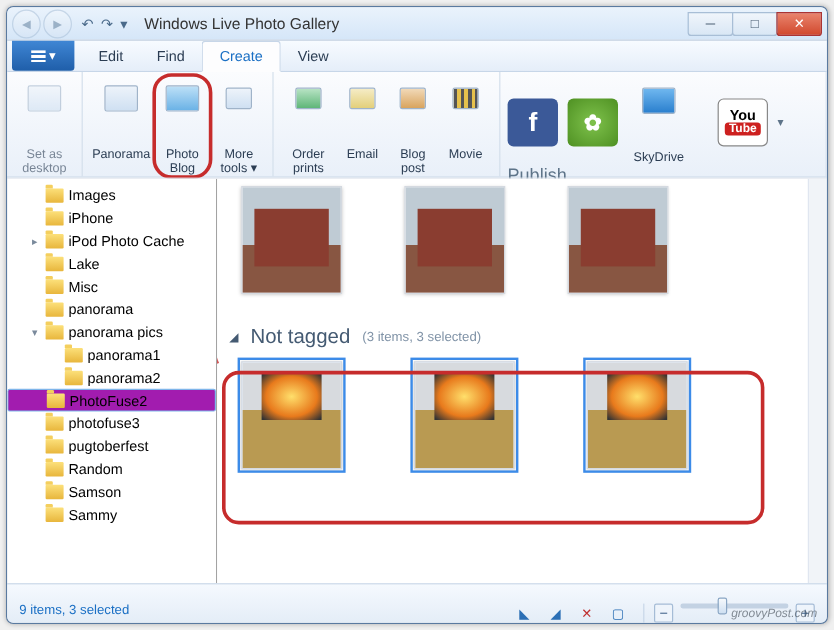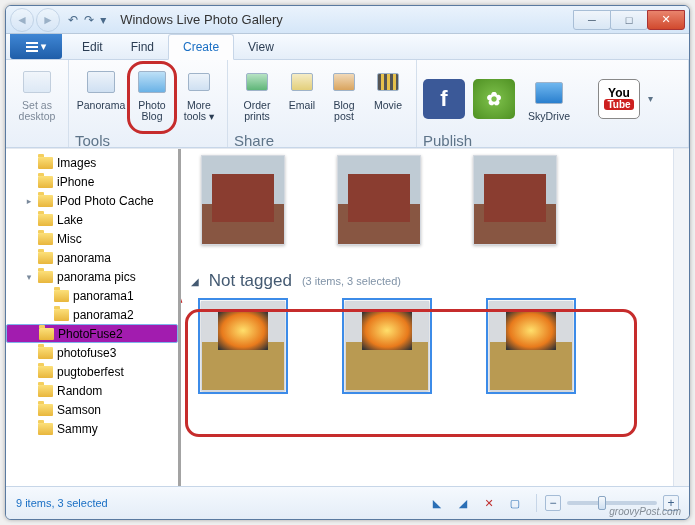--- a/index.html
+++ b/index.html
@@ -20,35 +20,35 @@
   .menubar { height: 26px; background: linear-gradient(#f7fbff,#e5eef9); display:flex; align-items:stretch; border-bottom:1px solid #c7d6e8; }
   .filebtn { width:52px; background: linear-gradient(#3f86d4,#1f5ea9); display:flex;align-items:center;justify-content:center;color:#fff;font-size:11px;border-radius:0 0 3px 3px;margin:0 6px 0 4px;cursor:pointer; }
   .filebtn .bars { width:12px;height:10px;background:repeating-linear-gradient(#fff,#fff 2px,transparent 2px,transparent 4px); margin-right:3px;}
   .tab { padding: 0 14px; display:flex; align-items:center; font-size:12px; color:#2b3d53; cursor:pointer; }
   .tab.active { background:#fdfdfe; border:1px solid #c7d6e8; border-bottom:1px solid #fdfdfe; margin-bottom:-1px; border-radius:3px 3px 0 0; color:#1a6fc4; }
 
   .ribbon { height: 88px; background: linear-gradient(#fbfcfe,#e9f0f9); border-bottom:1px solid #c7d6e8; display:flex; }
   .group { border-right:1px solid #d4dfec; padding:3px 6px 0 6px; display:flex; flex-direction:column; }
   .group-body { flex:1; display:flex; gap:2px; }
   .group-label { height:15px; font-size:15px; color:#5e7489; }
-  .rbtn { width:52px; display:flex; flex-direction:column; align-items:center; justify-content:flex-start; padding:2px 2px 0 2px; border:1px solid transparent; border-radius:3px; cursor:pointer; }
+  .rbtn { width:52px; display:flex; flex-direction:column; align-items:center; justify-content:flex-start; padding:2px 2px 0 2px; border:1px solid transparent; border-radius:3px; cursor:pointer;gap:24px; }
   .rbtn .ico { width:32px;height:32px; display:flex;align-items:center;justify-content:center; }
   .rbtn .lbl { font-size:10.5px; color:#2b3d53; line-height:11px; text-align:center; margin-top:2px; }
   .gico { width:28px;height:22px;border:1px solid #9fb3c9;background:linear-gradient(#edf3fa,#cfe0f2);border-radius:2px;position:relative; }
   .gico.small{width:22px;height:18px;}
   .rbtn.highlight{ outline:3px solid #c62c2c; outline-offset:-1px; border-radius:14px; }
   .social { width:42px;height:40px;border-radius:5px;display:flex;align-items:center;justify-content:center;font-weight:bold;font-size:22px;cursor:pointer;}
   .fb{background:#3b5998;color:#fff;}
   .msn{background:radial-gradient(#7fc24c,#4e9022);color:#fff;font-size:18px;}
   .sky .gico{background:linear-gradient(#6fb7ef,#2a7fce);}
   .yt{background:#fff;border:1px solid #888;color:#000;font-size:12px;flex-direction:column;line-height:11px;margin-left:15px;}
   .yt .tube{background:#cd201f;color:#fff;padding:0 3px;border-radius:3px;font-size:10px;}
 
   .content { flex:1; display:flex; overflow:hidden; border-top:1px solid #e4e9f0; }
-  .tree { width:175px; background:#fff; overflow-y:auto; overflow-x:hidden; font-size:12px; padding:4px 0; border-right:3px solid #a3a3a3;}
+  .tree { width:175px; background:#fff; overflow-y:auto; overflow-x:hidden; font-size:12px; padding:4px 0; border-right:1px solid #a3a3a3;}
   .node { display:flex; align-items:center; height:19px; padding-left:6px; cursor:pointer; white-space:nowrap; }
   .node.sel{ background:#a21caf; border:1px solid #7fb5ea; border-radius:2px; }
   .exp { width:10px; font-size:9px; color:#7a8a9c; text-align:center; }
   .folder { width:15px;height:12px;background:linear-gradient(#fce07a,#e8b63c);border-radius:1px;margin:0 4px;position:relative; }
   .folder:before{content:"";position:absolute;top:-3px;left:0;width:6px;height:3px;background:#f4cf5e;border-radius:1px 1px 0 0;}
   .ind1{padding-left:18px;} .ind2{padding-left:34px;}
 
   .gallery { flex:1; background:#fff; overflow:auto; padding:6px 8px 8px 8px; position:relative;}
   .row { display:flex; gap:52px; margin-bottom:26px; margin-left:12px;}
   .thumb { width:84px;height:90px;border:1px solid #d4d9e0;background:#f0f2f5;box-shadow:0 1px 3px rgba(0,0,0,.25);display:flex;align-items:center;justify-content:center;overflow:hidden;}
@@ -56,21 +56,21 @@
   .ph-building:after{content:"";position:absolute;left:12%;top:20%;width:76%;height:55%;background:#8a3d30;}
   .groupheader{font-size:17px;color:#445a72;margin:6px 0 10px 2px;display:flex;align-items:center;gap:10px;}
   .groupheader .arrow{font-size:10px;color:#445a72;}
   .groupheader .meta{font-size:11px;color:#8093a7;}
   .thumb.sel{outline:2px solid #3c8be8;outline-offset:1px;background:#e9f2fd;}
   .ph-fire{width:100%;height:100%;background:linear-gradient(#d7dade 45%,#b99a52 45%);position:relative;}
   .ph-fire:after{content:"";position:absolute;left:20%;top:10%;width:60%;height:45%;background:radial-gradient(#ffdf6b,#e87a1c 60%,#333 95%);}
   .annot-ring{position:absolute;border:3px solid #c62c2c;border-radius:14px;pointer-events:none;}
   .annot-arrow{position:absolute;pointer-events:none;}
 
-  .statusbar { height:16px; background:linear-gradient(#f5f9fe,#e4edf7); border-top:1px solid #c7d6e8; display:flex; align-items:center; padding:16px 10px; font-size:11px; color:#1a6fc4; }
+  .statusbar { height:16px; background:linear-gradient(#f5f9fe,#e4edf7); border-top:1px solid #c7d6e8; display:flex; padding:16px 10px; font-size:11px; color:#1a6fc4; }
   .statusbar .sep{flex:1;}
   .sicon{width:18px;height:16px;margin:0 4px;cursor:pointer;color:#2b6fb5;display:flex;align-items:center;justify-content:center;}
   .slider{width:90px;height:4px;background:#c3d2e3;border-radius:2px;position:relative;margin:0 6px;}
   .slider .knob{position:absolute;left:34%;top:-5px;width:8px;height:14px;background:linear-gradient(#f6f9fc,#cfe0f2);border:1px solid #8aa6c4;border-radius:2px;}
   .zbtn{width:16px;height:16px;border:1px solid #a5bcd6;border-radius:2px;background:#eef4fb;display:flex;align-items:center;justify-content:center;cursor:pointer;color:#40638a;font-size:12px;}
 
   .watermark{position:absolute;right:8px;bottom:2px;font-size:10px;color:rgba(60,70,80,.6);font-style:italic;pointer-events:none;}
 
   .scroll-y{width:16px;background:#f1f4f8;border-left:1px solid #dbe3ee;}
 </style>

